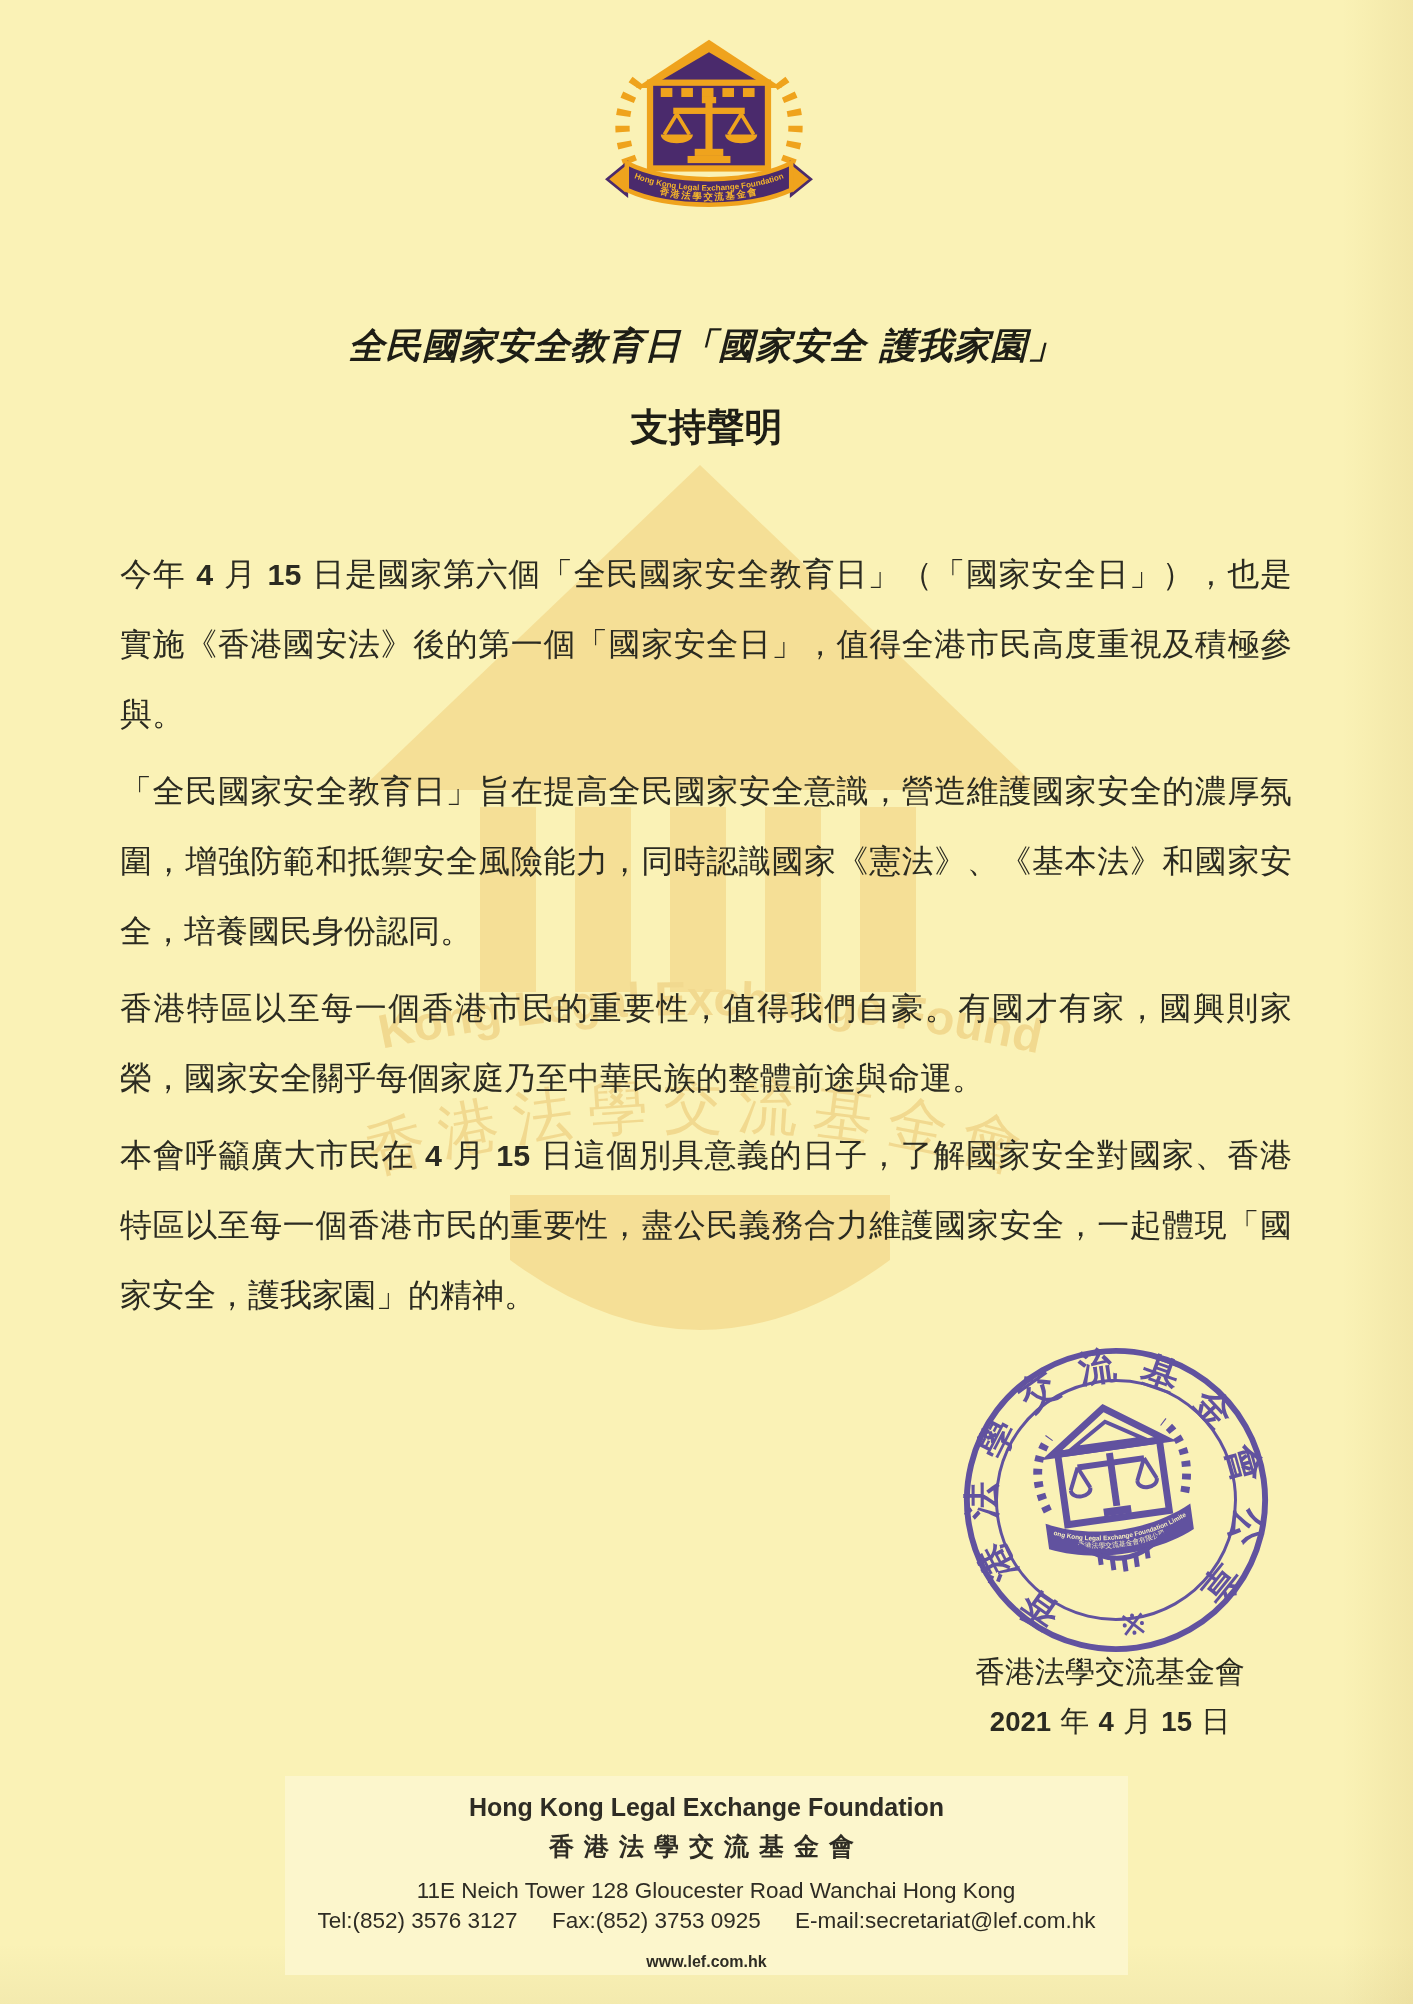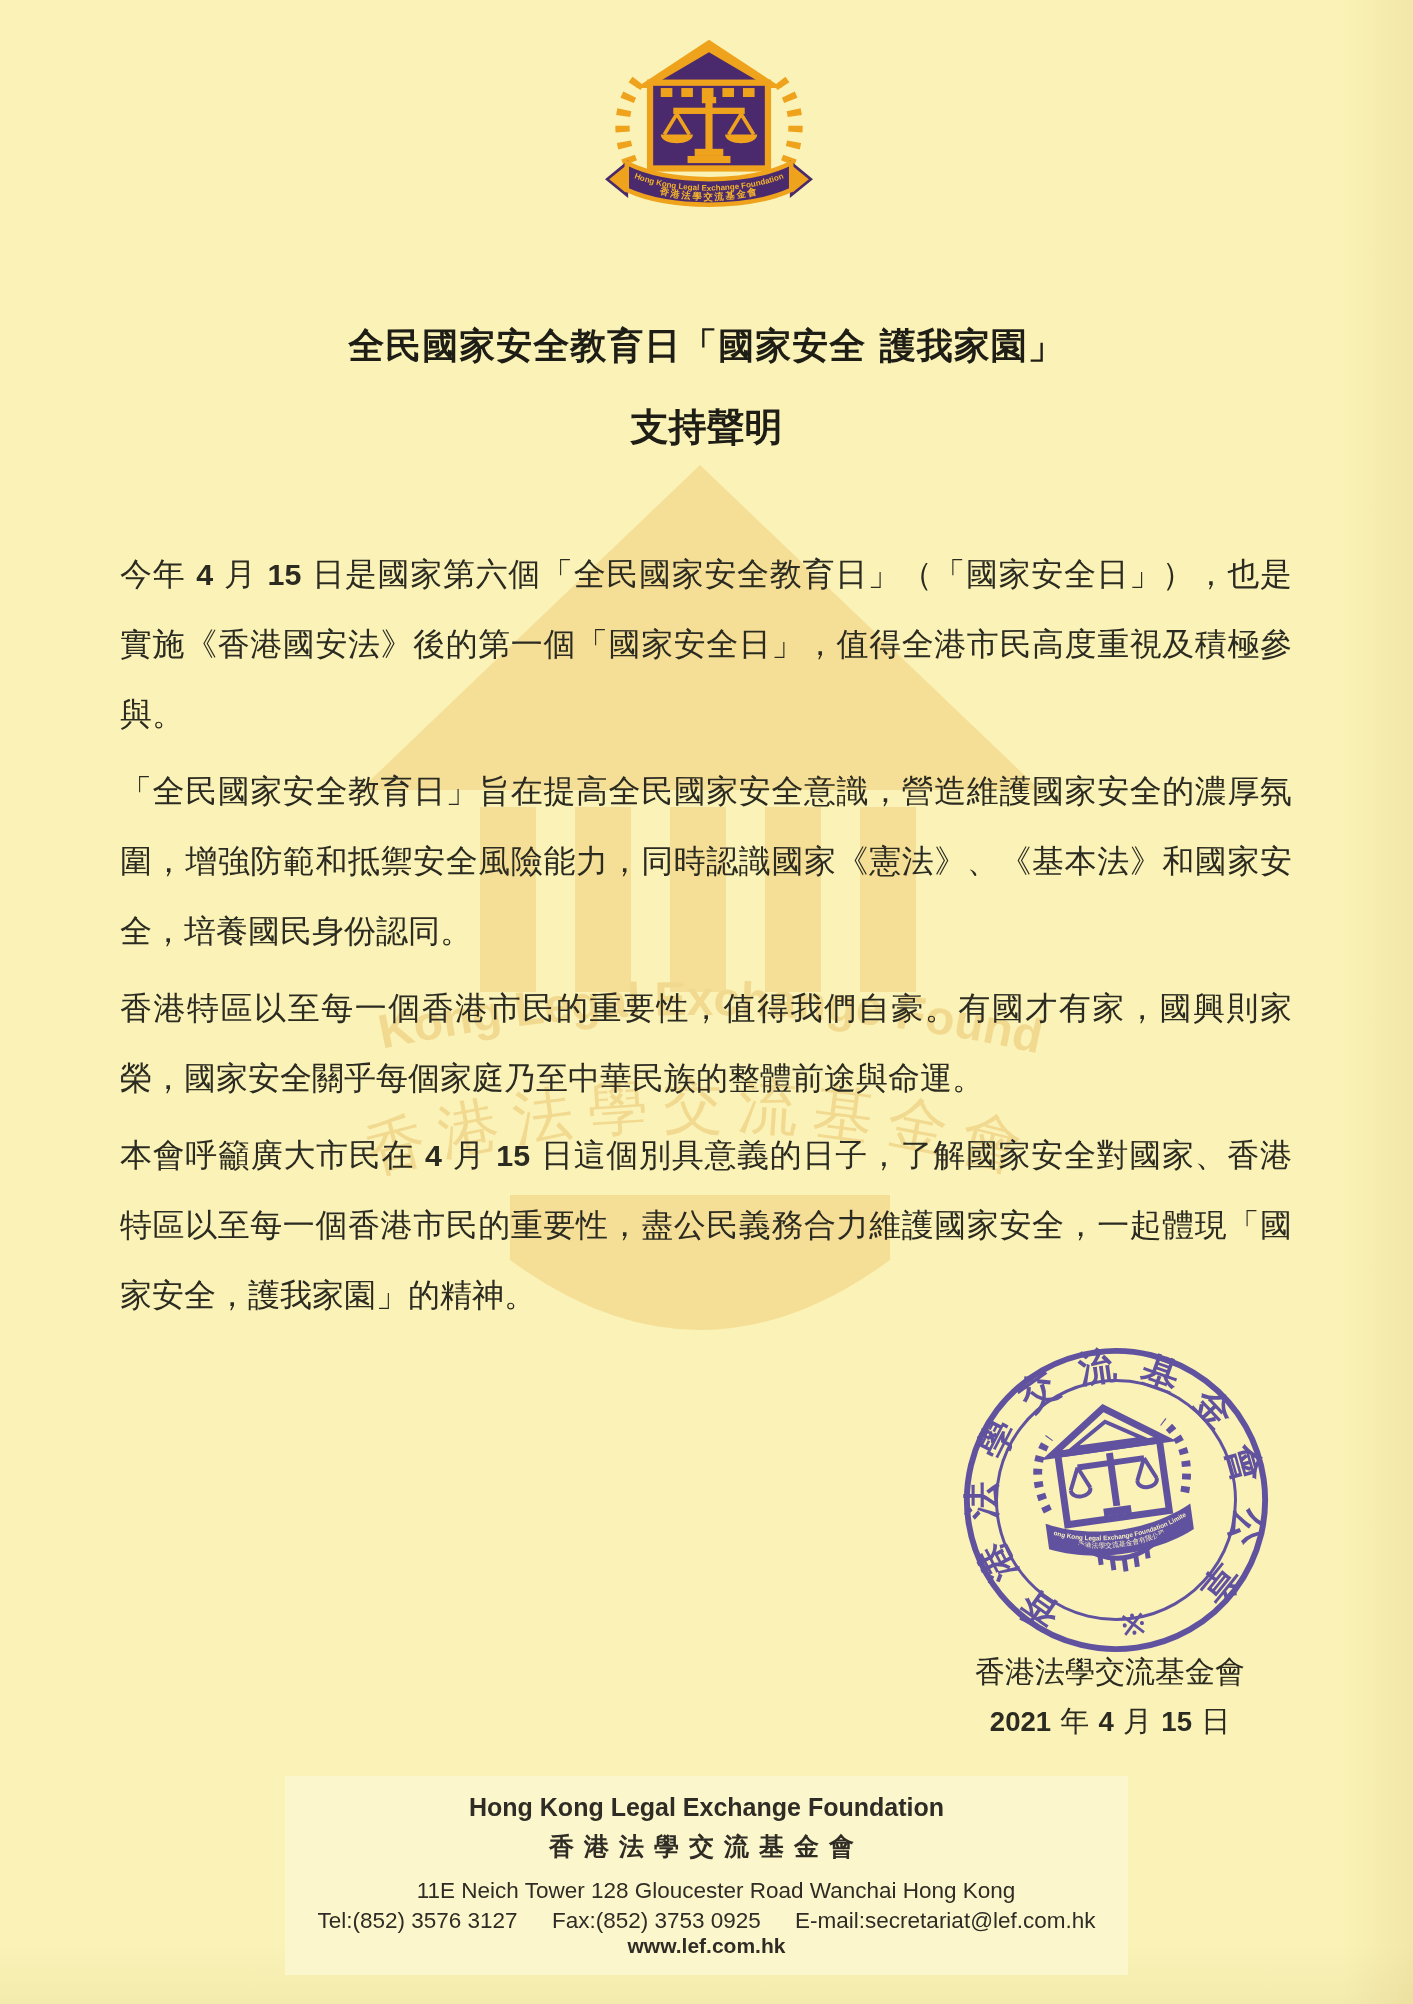--- a/index.html
+++ b/index.html
@@ -29,21 +29,21 @@
 
   
   .crest-wrap{position:absolute;left:600px;top:32px;width:218px;height:180px;z-index:1;}
   .crest-en{font-family:"Liberation Sans",sans-serif;font-weight:bold;font-size:9px;fill:#f3b32b;}
   .crest-zh{font-size:10.5px;fill:#f3b32b;letter-spacing:2px;font-weight:bold;}
 
   
   .doc-title{
     position:absolute;top:322px;left:0;width:100%;
     text-align:center;font-size:36px;font-weight:bold;color:#1e1e16;
-    letter-spacing:1px;z-index:1;
+    letter-spacing:1px;z-index:1;font-style:italic;
   }
   .doc-subtitle{
     position:absolute;top:402px;left:0;width:100%;
     text-align:center;font-size:38px;font-weight:bold;color:#1e1e16;z-index:1;
   }
 
   
   .body-text{
     position:absolute;left:120px;top:539px;width:1172px;z-index:1;
   }
@@ -74,21 +74,21 @@
     position:absolute;left:285px;top:1776px;width:843px;height:199px;
     background:#fcf6cc;z-index:1;text-align:center;box-sizing:border-box;
     padding-top:16px;
     font-family:"Liberation Sans",sans-serif;color:#2e2c24;
   }
   .f-org-en{font-size:25px;font-weight:bold;line-height:30px;}
   .f-org-zh{font-size:25px;font-weight:bold;letter-spacing:10px;line-height:34px;margin-top:8px;font-family:"DejaVu Serif",serif;}
   .f-address{font-size:22.5px;line-height:26px;margin-top:14px;margin-left:19px;}
   .f-contact{font-size:22.5px;line-height:26px;margin-top:4px;}
   .f-contact .grp{margin:0 14px;}
-  .f-web{font-size:21px;font-weight:bold;line-height:24px;}
+  .f-web{font-size:16px;font-weight:bold;line-height:24px;margin-top:16px;}
 </style>
 </head>
 <body>
 
 <div class="page">
 
   <svg class="watermark" viewBox="0 0 915 930" aria-hidden="true">
     <polygon class="wm-shape" points="455,10 115,335 795,335"></polygon>
     <g>
       <rect class="wm-shape" x="235" y="352" width="56" height="185"></rect>

